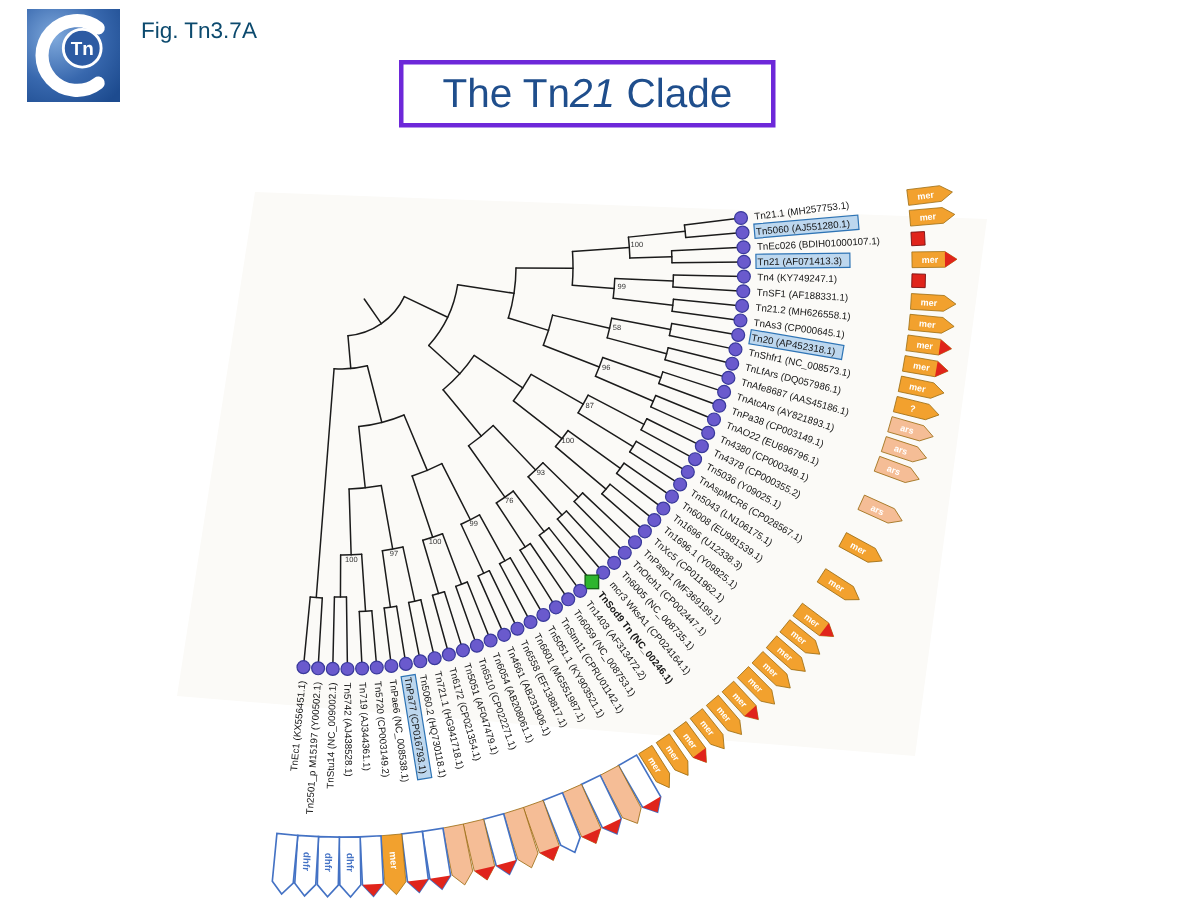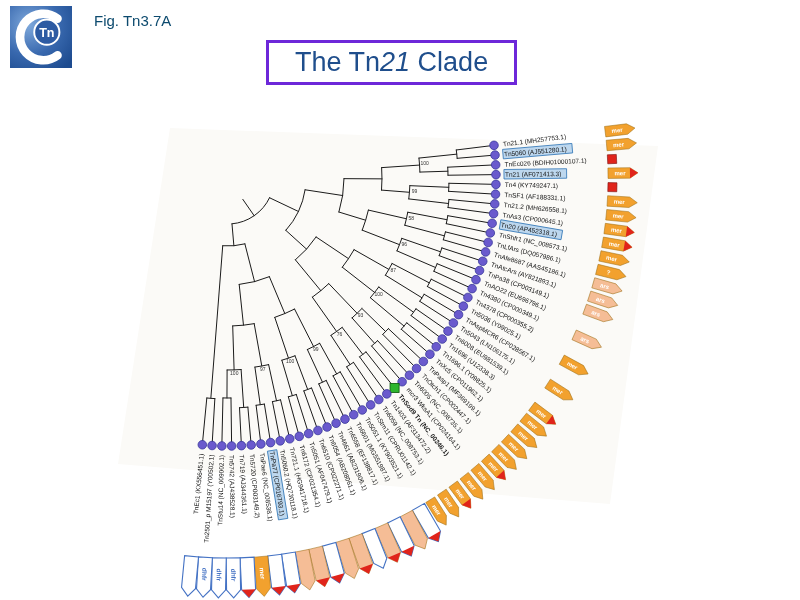--- a/index.html
+++ b/index.html
@@ -2,21 +2,21 @@
 <html><head>
 <meta charset="utf-8">
 <style>
   html,body{margin:0;padding:0;}
   body{
     width:800px;height:600px;position:relative;overflow:hidden;
     background:#ffffff;
     font-family:"Liberation Sans", sans-serif;
   }
   .header{position:absolute;top:6px;left:10px;display:flex;align-items:flex-start;gap:14px;}
-  .logo{width:70px;height:62px;}
+  .logo{width:70px;height:62px;text-align:right;}
   .fig-label{font-size:15px;color:#0c4a6e;padding-top:6px;}
   .title-box{
     position:absolute;left:266px;top:40px;
     border:3px solid #6d28d9;background:#ffffff;
     padding:4px 26px;
     font-size:27px;color:#1F4E8C;white-space:nowrap;
   }
   #tree-svg{position:absolute;left:0;top:0;}
   text{font-family:"Liberation Sans", sans-serif;}
 </style>

